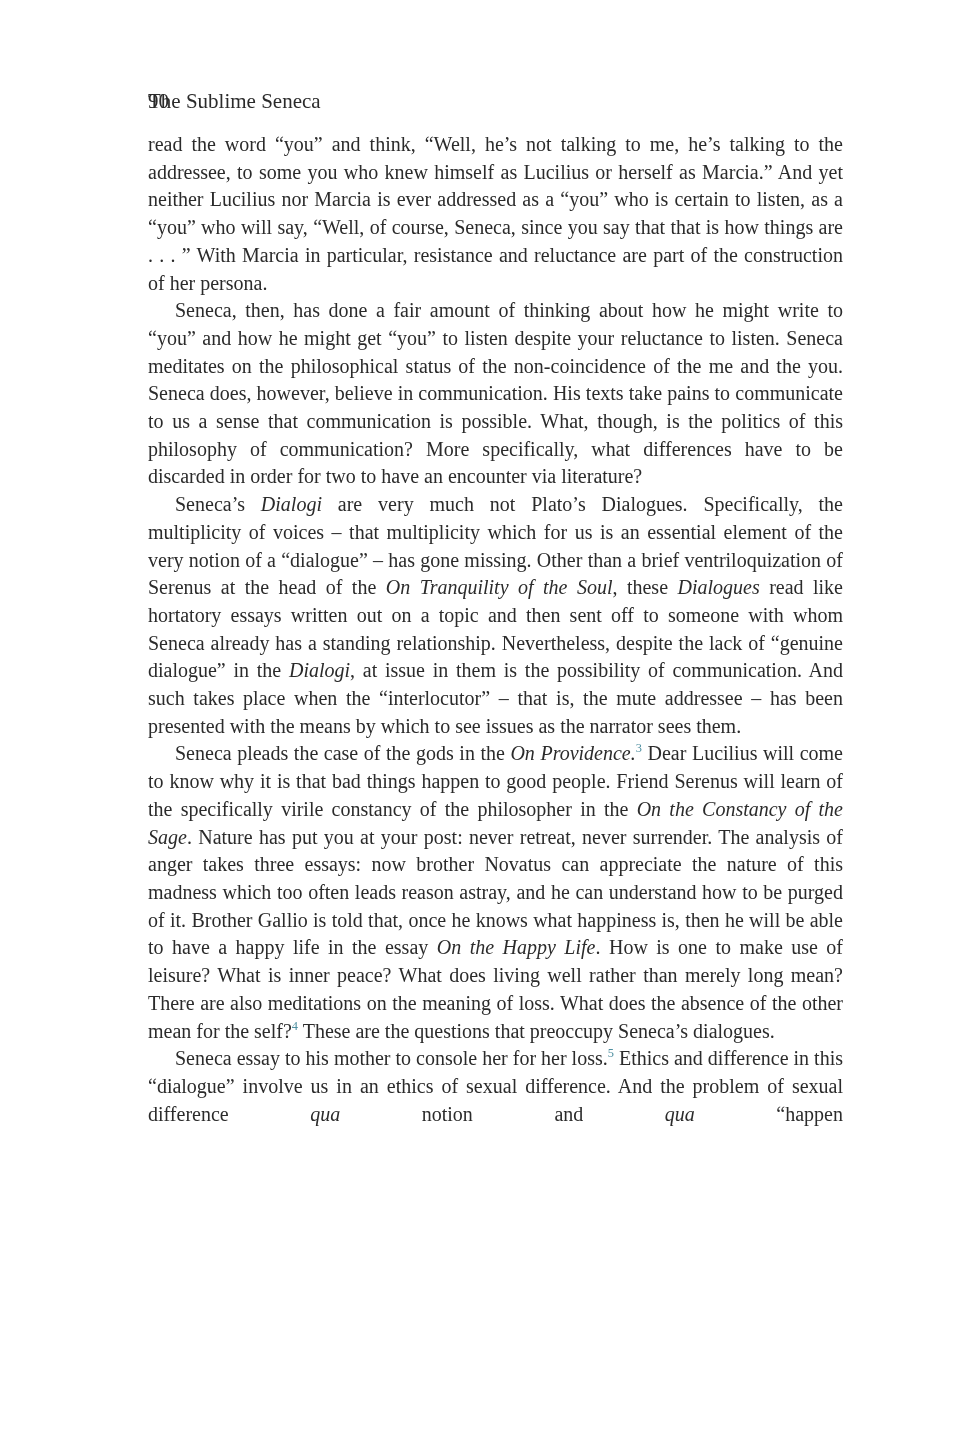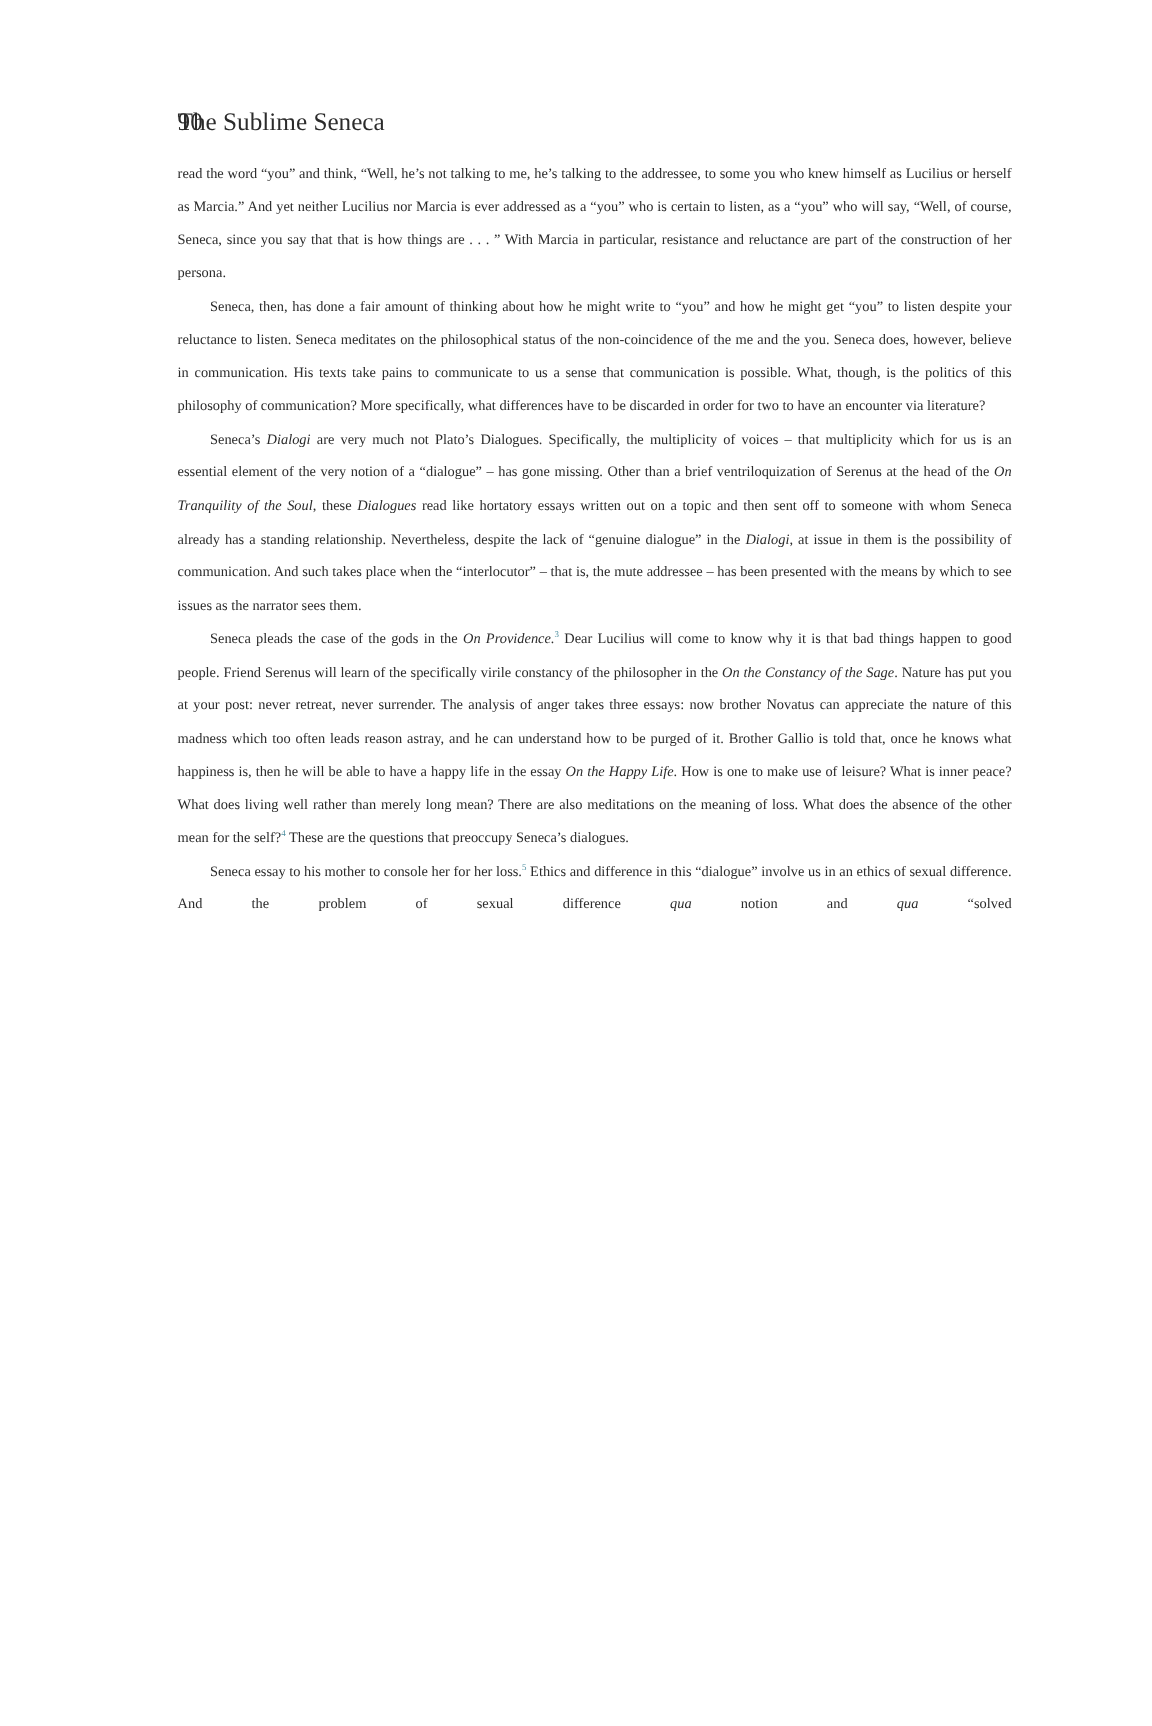--- a/index.html
+++ b/index.html
@@ -31,21 +31,21 @@
   }
   .page-number {
     position: absolute;
     left: 0;
     top: 0;
   }
   .running-head {
     text-align: left;
   }
   .body-text {
-    font-size: 12px;
+    font-size: 20px;
     line-height: 27.7px;
     text-align: justify;
     text-justify: inter-word;
     hyphens: none;
   }
   .para { margin: 0; }
   .para.indent { text-indent: 27px; }
   .para.justify-last { text-align-last: justify; }
   .italic { font-style: italic; }
   sup.footnote-ref {
@@ -62,16 +62,16 @@
   <div class="content">
     <div class="page-header">
       <span class="page-number">90</span>
       <div class="running-head">The Sublime Seneca</div>
     </div>
     <div class="body-text">
         <p class="para"><span>read the word “you” and think, “Well, he’s not talking to me, he’s talking to the addressee, to some you who knew himself as Lucilius or herself as Marcia.” And yet neither Lucilius nor Marcia is ever addressed as a “you” who is certain to listen, as a “you” who will say, “Well, of course, Seneca, since you say that that is how things are . . . ” With Marcia in particular, resistance and reluctance are part of the construction of her persona.</span></p>
         <p class="para indent"><span>Seneca, then, has done a fair amount of thinking about how he might write to “you” and how he might get “you” to listen despite your reluctance to listen. Seneca meditates on the philosophical status of the non-coincidence of the me and the you. Seneca does, however, believe in communication. His texts take pains to communicate to us a sense that communication is possible. What, though, is the politics of this philosophy of communication? More specifically, what differences have to be discarded in order for two to have an encounter via literature?</span></p>
         <p class="para indent"><span>Seneca’s </span><span class="italic">Dialogi</span><span> are very much not Plato’s Dialogues. Specifically, the multiplicity of voices – that multiplicity which for us is an essential element of the very notion of a “dialogue” – has gone missing. Other than a brief ventriloquization of Serenus at the head of the </span><span class="italic">On Tranquility of the Soul</span><span>, these </span><span class="italic">Dialogues</span><span> read like hortatory essays written out on a topic and then sent off to someone with whom Seneca already has a standing relationship. Nevertheless, despite the lack of “genuine dialogue” in the </span><span class="italic">Dialogi</span><span>, at issue in them is the possibility of communication. And such takes place when the “interlocutor” – that is, the mute addressee – has been presented with the means by which to see issues as the narrator sees them.</span></p>
         <p class="para indent"><span>Seneca pleads the case of the gods in the </span><span class="italic">On Providence.</span><sup class="footnote-ref">3</sup><span> Dear Lucilius will come to know why it is that bad things happen to good people. Friend Serenus will learn of the specifically virile constancy of the philosopher in the </span><span class="italic">On the Constancy of the Sage</span><span>. Nature has put you at your post: never retreat, never surrender. The analysis of anger takes three essays: now brother Novatus can appreciate the nature of this madness which too often leads reason astray, and he can understand how to be purged of it. Brother Gallio is told that, once he knows what happiness is, then he will be able to have a happy life in the essay </span><span class="italic">On the Happy Life</span><span>. How is one to make use of leisure? What is inner peace? What does living well rather than merely long mean? There are also meditations on the meaning of loss. What does the absence of the other mean for the self?</span><sup class="footnote-ref">4</sup><span> These are the questions that preoccupy Seneca’s dialogues.</span></p>
-        <p class="para indent justify-last"><span>Seneca essay to his mother to console her for her loss.</span><sup class="footnote-ref">5</sup><span> Ethics and difference in this “dialogue” involve us in an ethics of sexual difference. And the problem of sexual difference </span><span class="italic">qua</span><span> notion and </span><span class="italic">qua</span><span> “solved</span></p>
+        <p class="para indent justify-last"><span>Seneca essay to his mother to console her for her loss.</span><sup class="footnote-ref">5</sup><span> Ethics and difference in this “dialogue” involve us in an ethics of sexual difference. And the problem of sexual difference </span><span class="italic">qua</span><span> notion and </span><span class="italic">qua</span><span> “happen</span></p>
       </div>
   </div>
 </div>
 
 </body></html>

